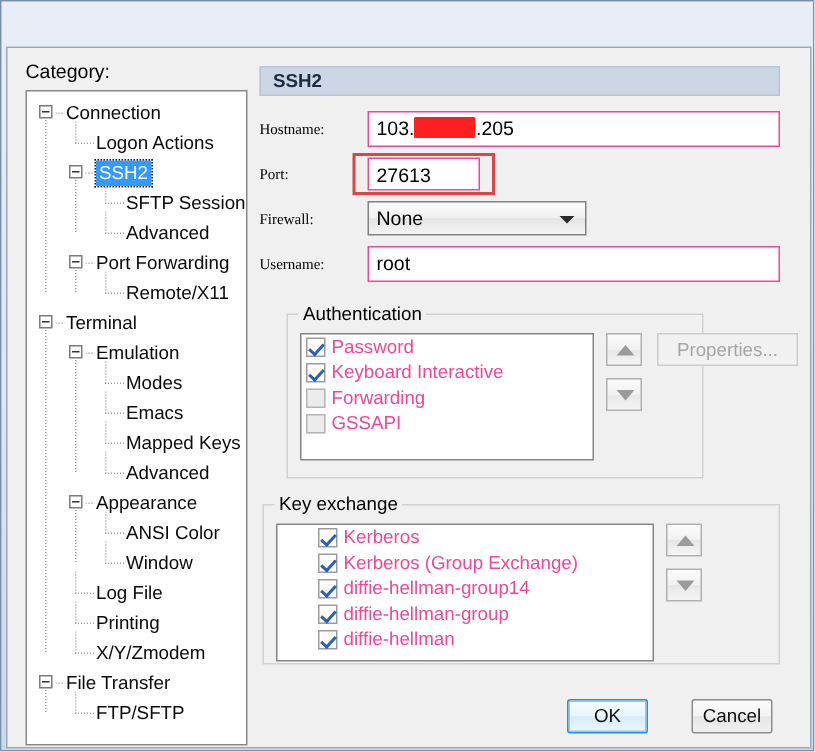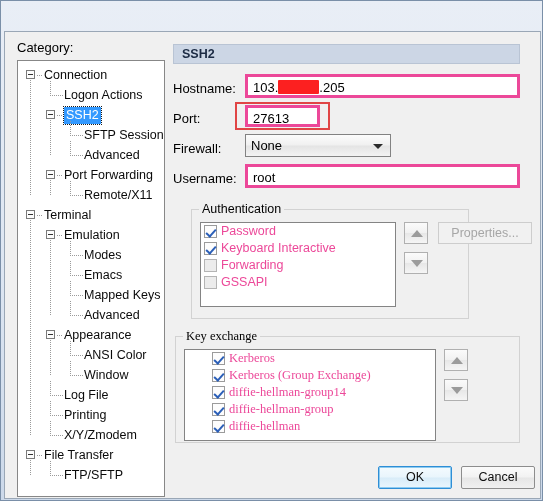--- a/index.html
+++ b/index.html
@@ -114,26 +114,26 @@
     width: 347px; height: 20px;
     background: #ccd6e5;
     border: 1px solid #b9c4d4;
   }
   #ssh2-header-text {
     position: absolute; left: 8px; top: 2px;
     font-size: 12.5px; font-weight: bold; color: #1c2b44;
   }
   .frow-label {
     position: absolute;
-    font-size: 13px; color: #000;
+    font-size: 10px; color: #000; font-family: Liberation Serif, serif;
   }
   .tinput {
     position: absolute;
     background: #fff;
-    border: 3px solid #ec4899;
+    border: 1px solid #ec4899;
     font-size: 13px; color: #000;
     padding: 2px 5px;
     line-height: 17px;
   }
   #port-wrap {
     position: absolute;
     border: 2px solid #e04545;
     background: transparent;
   }
   #firewall-select {
@@ -213,21 +213,21 @@
     width: 94px; height: 22px;
     border: 1px solid #cdcdcd;
     background: #f1f1f1;
     font-size: 12.5px; color: #a6a6a6;
     text-align: center; line-height: 20px;
     cursor: default;
   }
   
   .dlgbtn {
     position: absolute;
-    width: 74px; height: 23px;
+    width: 54px; height: 23px;
     font-size: 12.5px; color: #0d0d0d;
     text-align: center; line-height: 21px;
     border: 1px solid #8d8d8d;
     border-radius: 2px;
     background: linear-gradient(to bottom, #fbfbfb 0%, #f2f2f2 48%, #e6e6e6 52%, #f0f0f0 100%);
     cursor: pointer;
   }
   #ok-button {
     border: 1px solid #2e8ed6;
     box-shadow: 0 0 0 1px #8ecbf0 inset;
@@ -349,21 +349,21 @@
           </div>
         <div class="spin up" style="left:212px; top:12px;">
           <span class="tri"></span>
         </div>
         <div class="spin down" style="left:212px; top:42px;">
           <span class="tri"></span>
         </div>
         <div id="properties-button" style="left:246px; top:12px;">Properties...</div>
       </div>
 
-      <div class="groupbox" style="left:2px; top:292px; width:345px; height:107px;font-family:Liberation Serif, serif;">
+      <div class="groupbox" style="left:2px; top:292px; width:345px; height:107px;">
         <div class="group-title">Key exchange</div>
         <div class="listbox" id="kex-list" style="left:8px; top:12px; width:252px; height:92px;padding-left:24px;">
             <div class="litem"><span class="cbx on"></span><span>Kerberos</span></div>
             <div class="litem"><span class="cbx on"></span><span>Kerberos (Group Exchange)</span></div>
             <div class="litem"><span class="cbx on"></span><span>diffie-hellman-group14</span></div>
             <div class="litem"><span class="cbx on"></span><span>diffie-hellman-group</span></div>
             <div class="litem"><span class="cbx on"></span><span>diffie-hellman</span></div>
           </div>
         <div class="spin up" style="left:268px; top:12px;">
           <span class="tri"></span>

